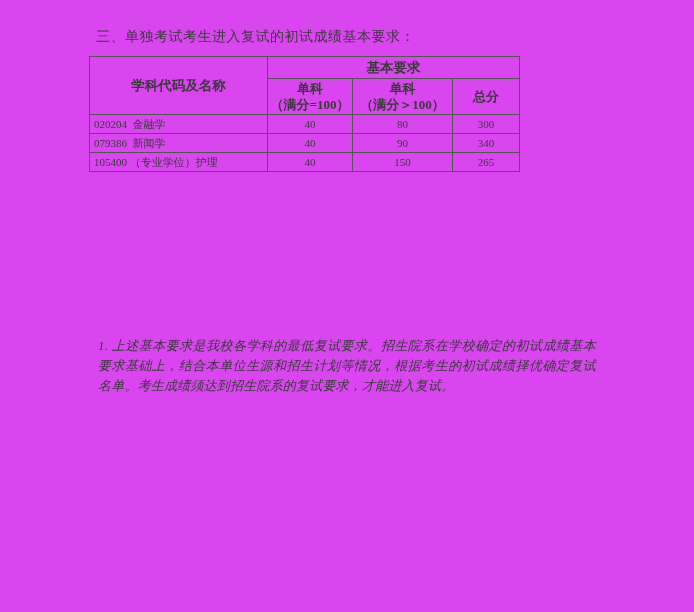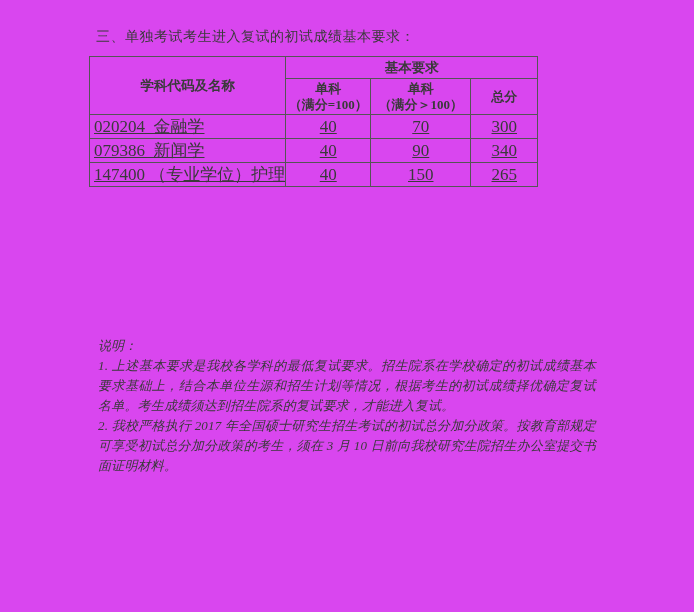--- a/index.html
+++ b/index.html
@@ -45,21 +45,21 @@
     vertical-align: middle;
     overflow: hidden;
   }
   .score-table col.c-subject  { width: 178px; }
   .score-table col.c-s100     { width: 85px; }
   .score-table col.c-sgt100   { width: 100px; }
   .score-table col.c-total    { width: 67px; }
   .score-table tr.head-row-1 th { height: 21px; font-weight: bold; font-size: 13.5px; }
   .score-table tr.head-row-2 th { height: 35px; font-weight: bold; font-size: 13px; line-height: 16px; }
   .score-table th.subject-head { font-weight: bold; font-size: 13.5px; }
-  .score-table tbody td { height: 18px; font-size: 17px; text-decoration: underline; }
+  .score-table tbody td { height: 18px; font-size: 11px; }
   .score-table td.subject-cell {
     text-align: left;
     padding-left: 4px;
     white-space: pre;
   }
 
   
   .para4 {
     position: absolute;
     left: 91px;
@@ -119,38 +119,36 @@
           <span>单科</span><br>
           <span>（满分＞100）</span>
         </th>
         <th>总分</th>
       </tr>
     </thead>
     <tbody>
       <tr>
         <td class="subject-cell">020204  金融学</td>
         <td>40</td>
-        <td>70</td>
+        <td>80</td>
         <td>300</td>
       </tr>
       <tr>
         <td class="subject-cell">079386  新闻学</td>
         <td>40</td>
         <td>90</td>
         <td>340</td>
       </tr>
       <tr>
-        <td class="subject-cell">147400 （专业学位）护理</td>
+        <td class="subject-cell">105400 （专业学位）护理</td>
         <td>40</td>
         <td>150</td>
         <td>265</td>
       </tr>
     </tbody>
   </table>
 
 
   <div class="notes">
-    <p class="notes-title">说明：</p>
     <p class="note-item">1. 上述基本要求是我校各学科的最低复试要求。招生院系在学校确定的初试成绩基本要求基础上，结合本单位生源和招生计划等情况，根据考生的初试成绩择优确定复试名单。考生成绩须达到招生院系的复试要求，才能进入复试。</p>
-    <p class="note-item">2. 我校严格执行 2017 年全国硕士研究生招生考试的初试总分加分政策。按教育部规定可享受初试总分加分政策的考生，须在 3 月 10 日前向我校研究生院招生办公室提交书面证明材料。</p>
   </div>
 
 </div>
 
 </body></html>

